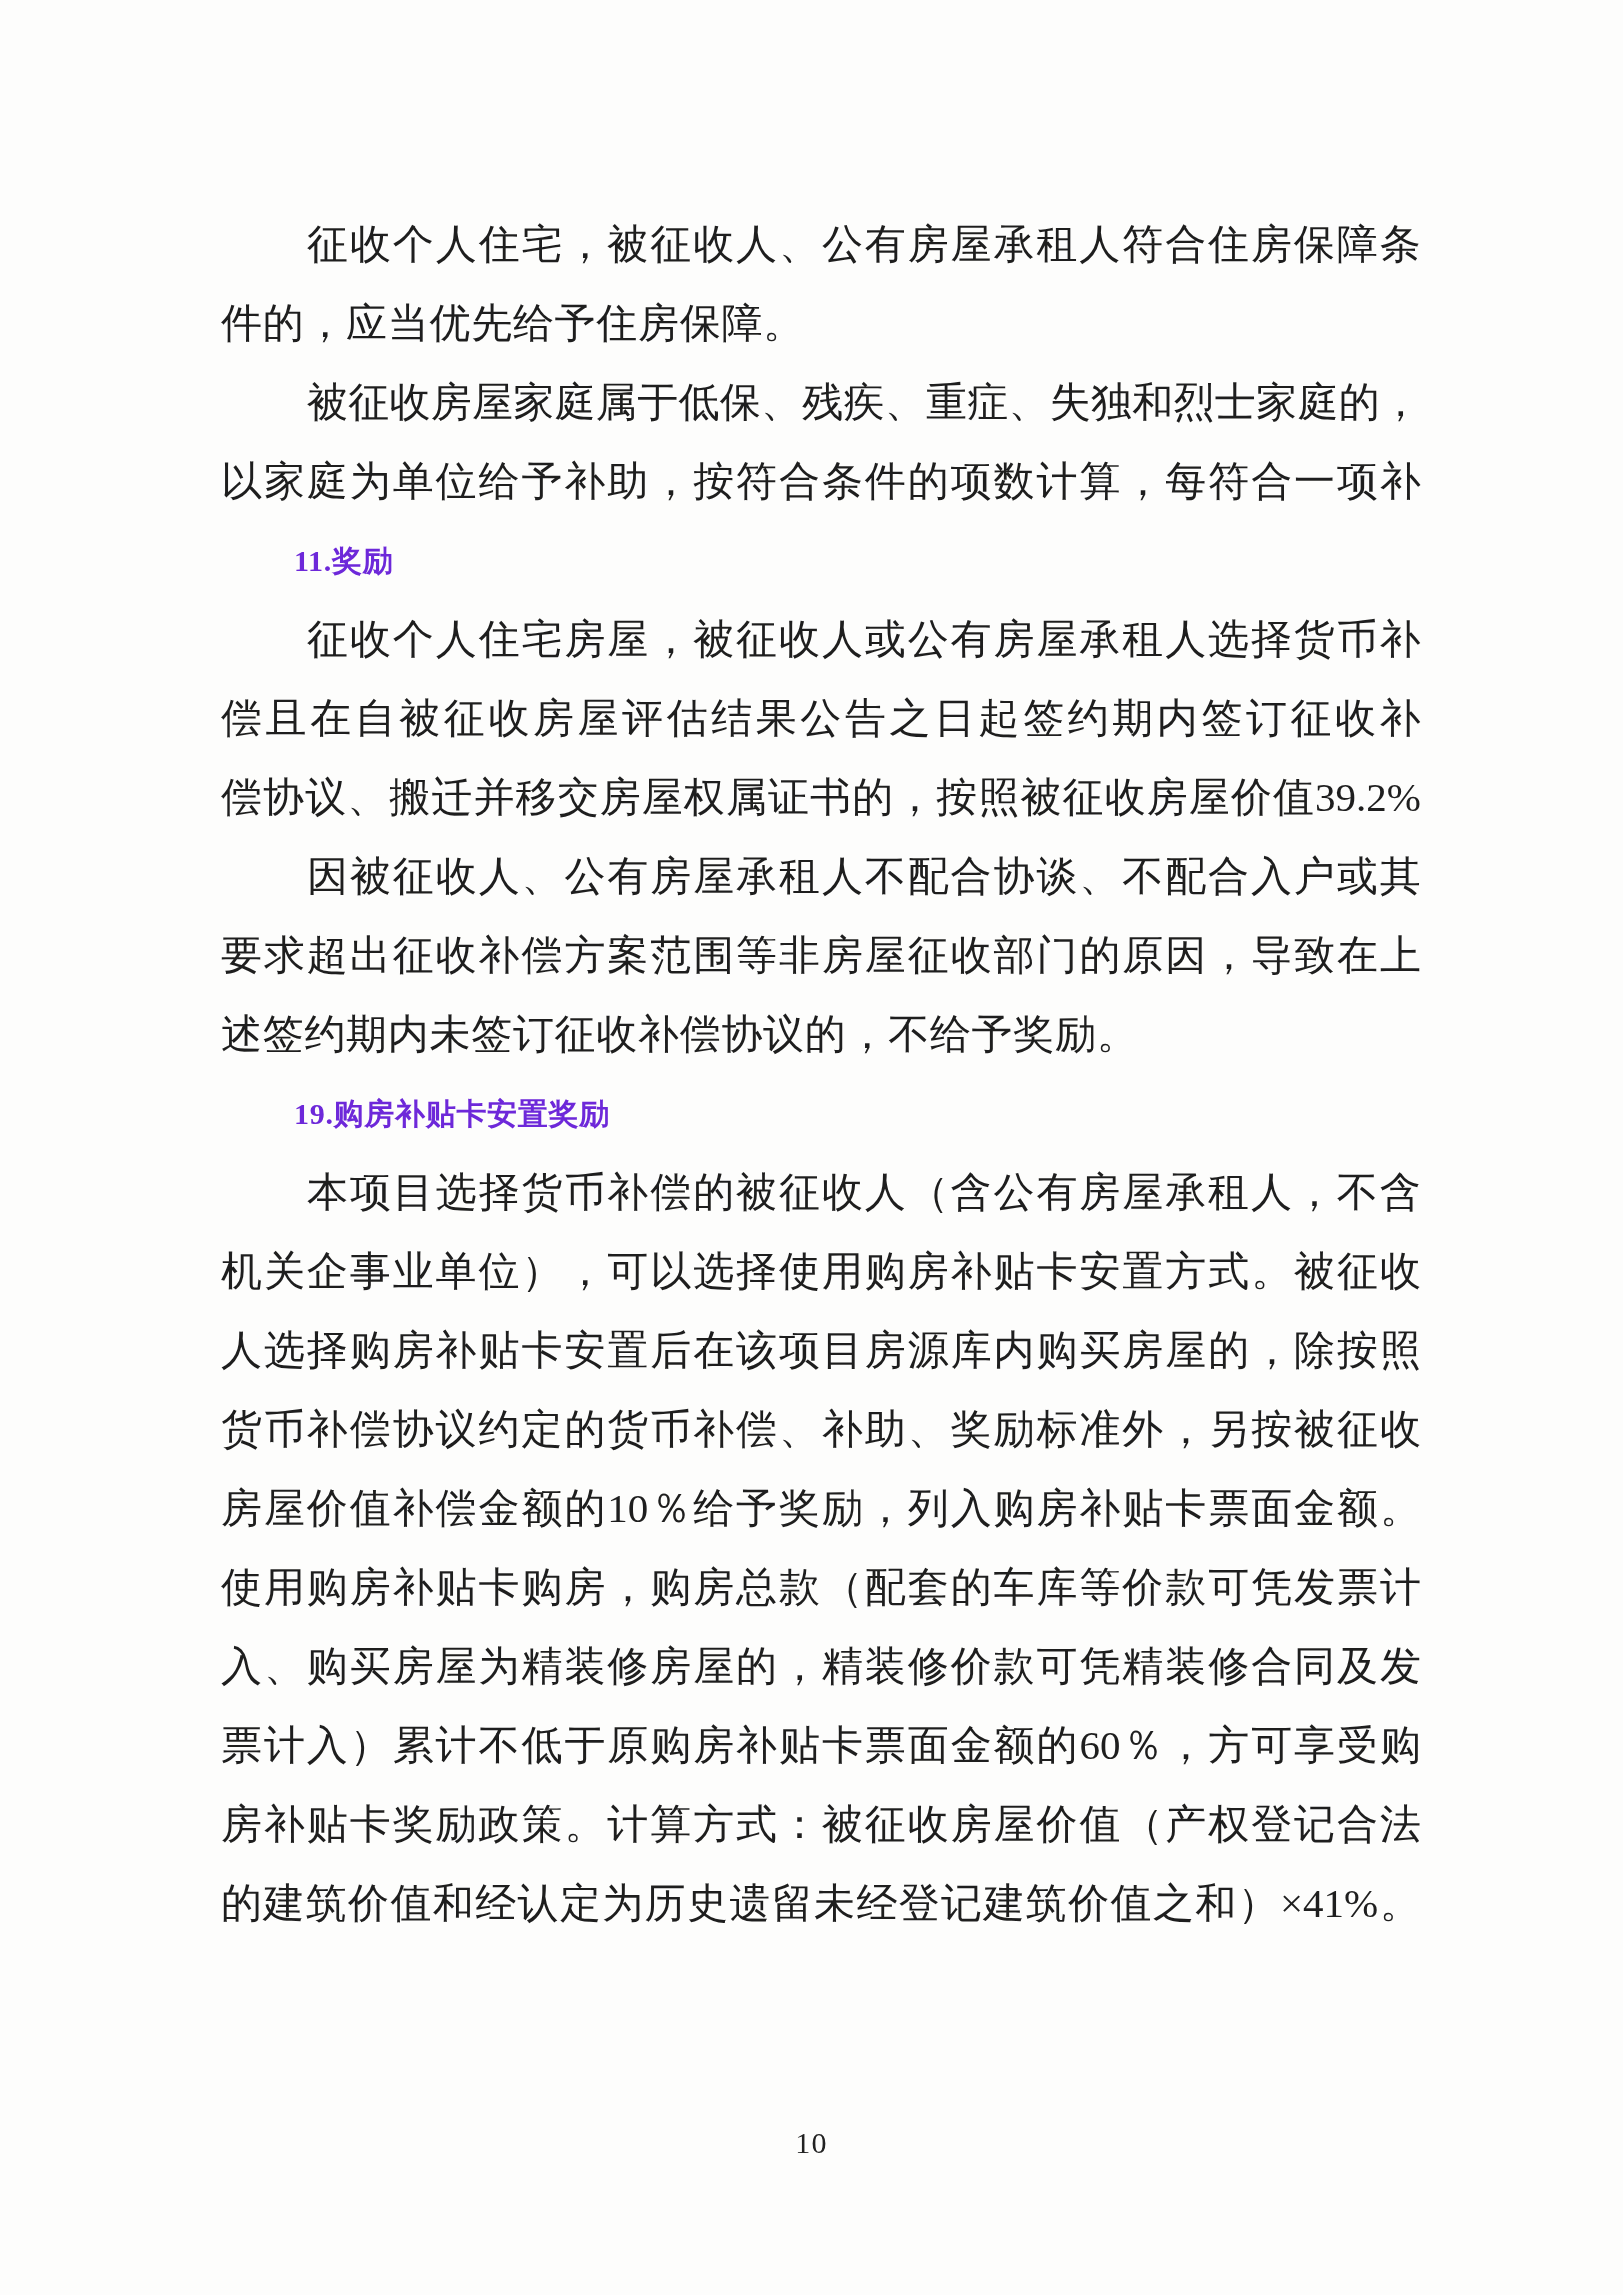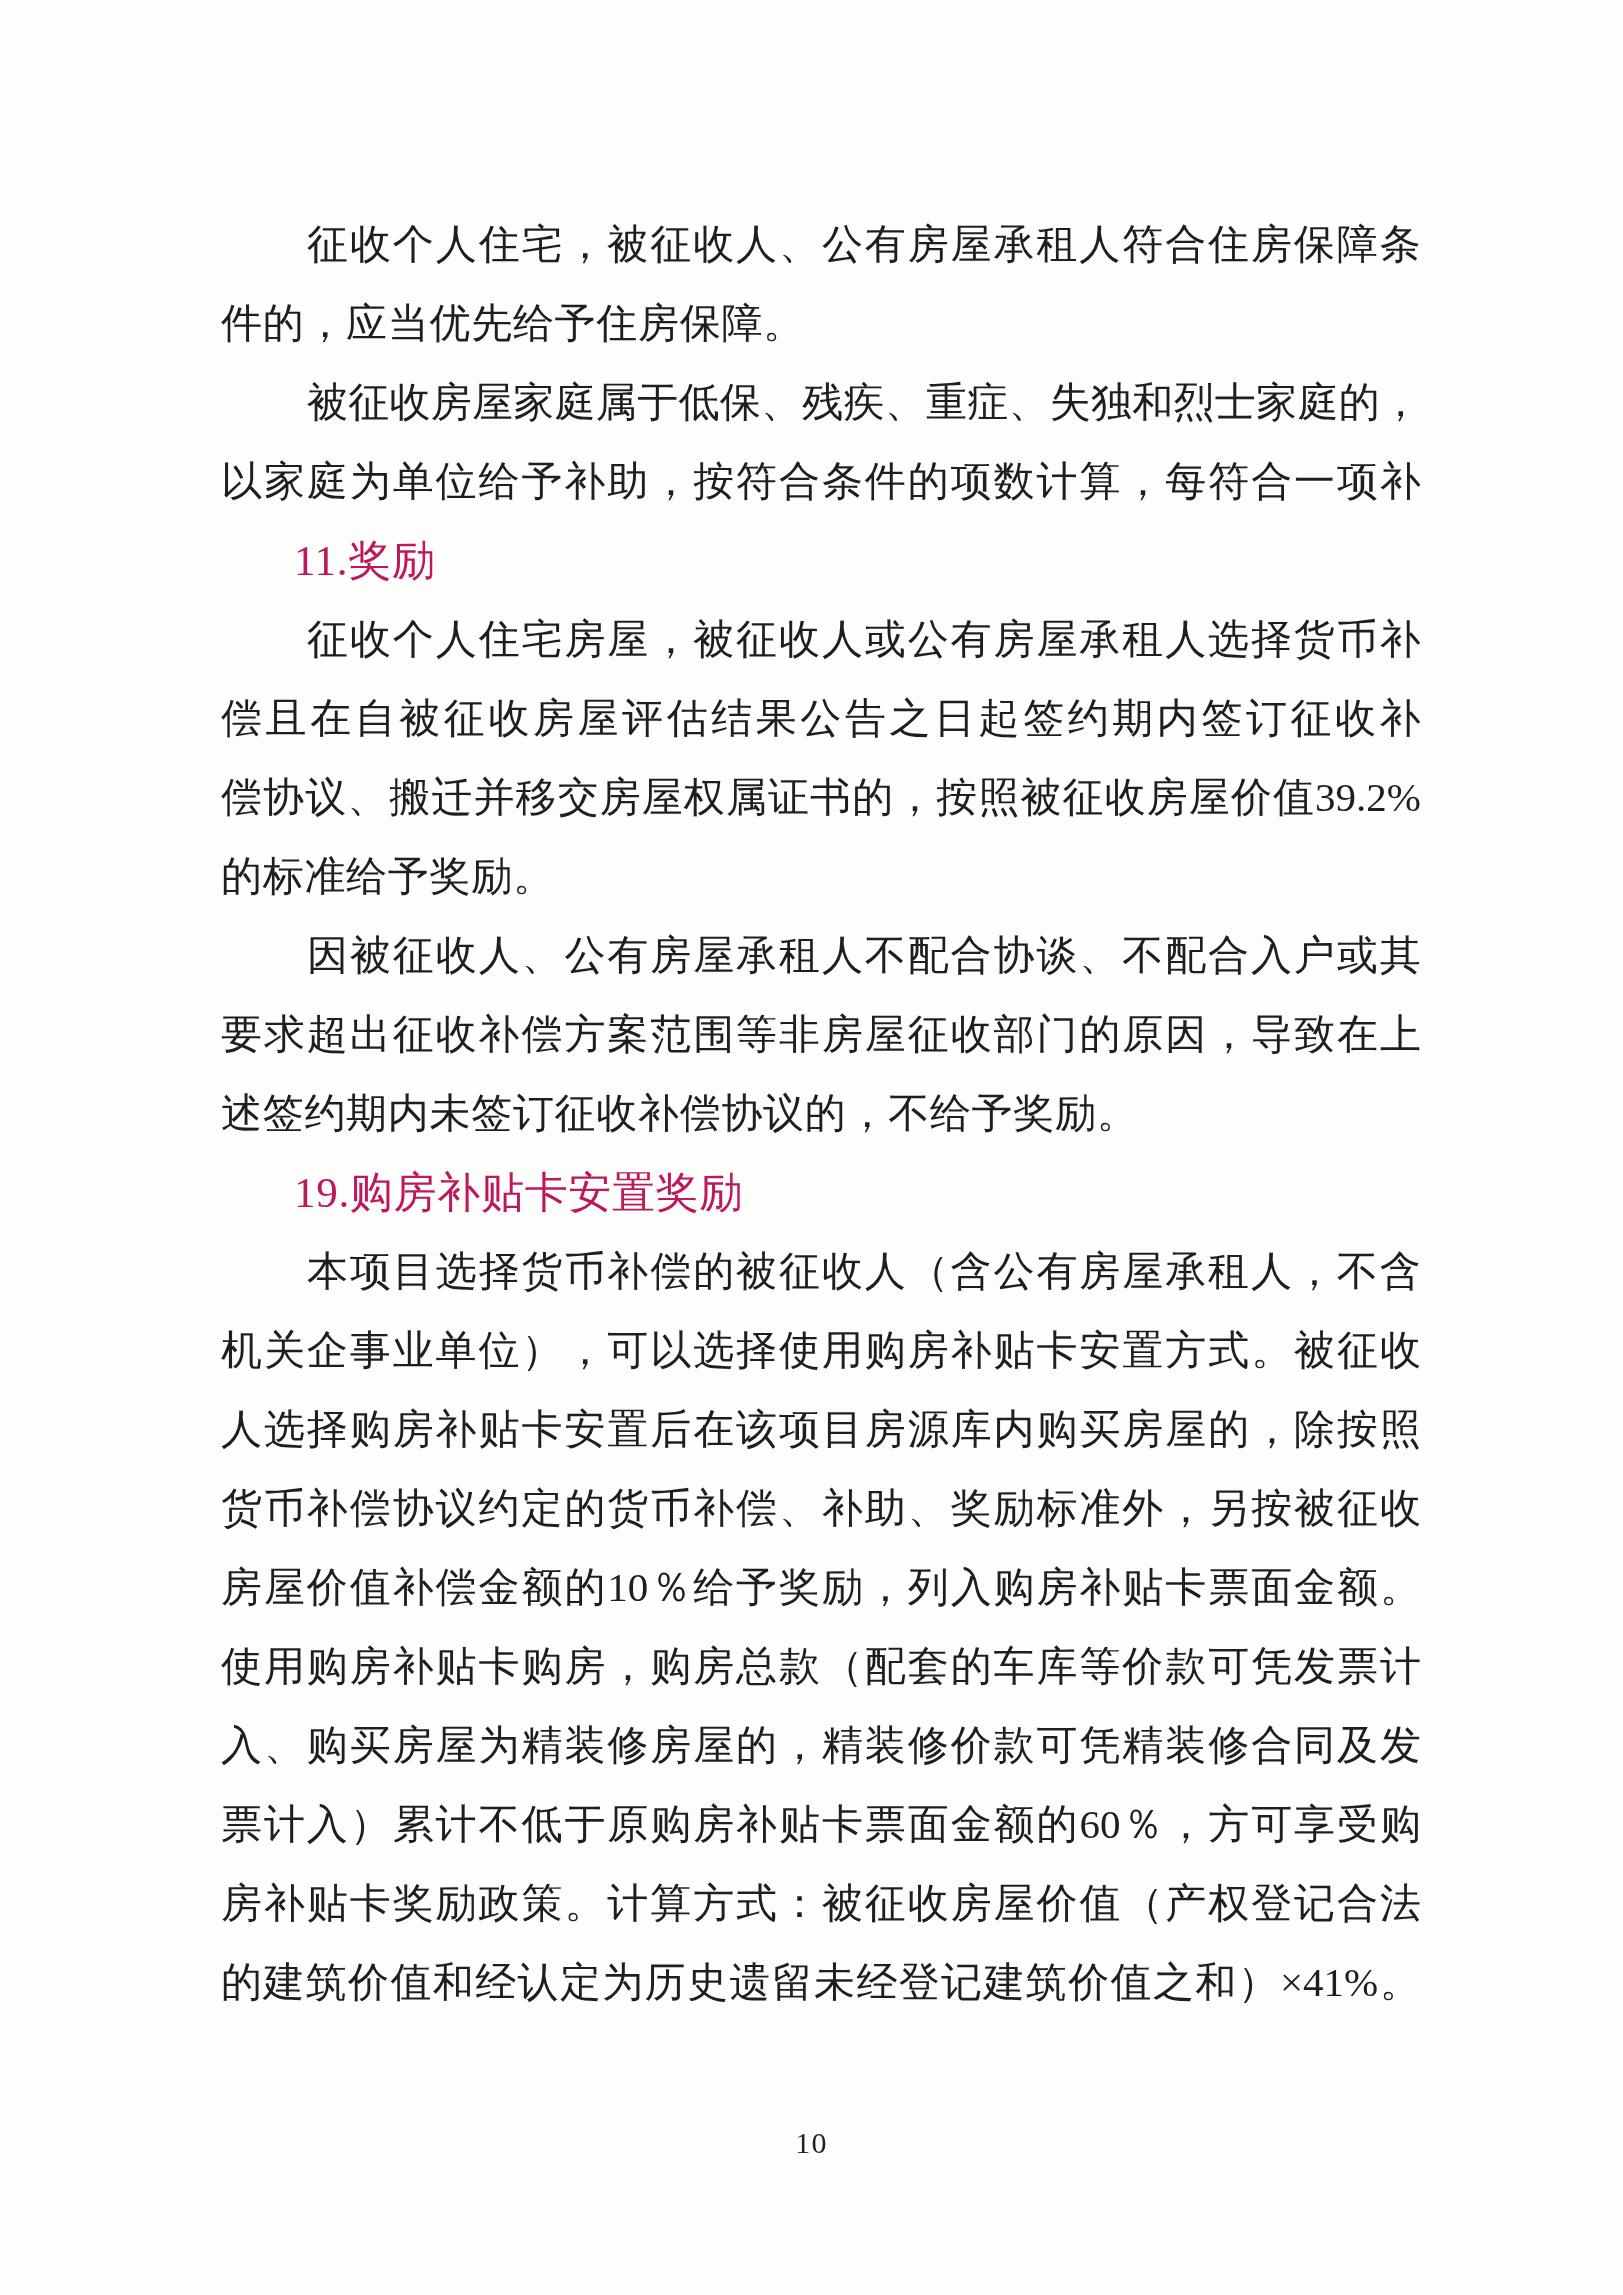--- a/index.html
+++ b/index.html
@@ -32,24 +32,24 @@
   
   .line[data-justify="true"] {
     display: flex;
     justify-content: space-between;
     letter-spacing: 0;
   }
   .line.indent {
     padding-left: 86px;
   }
   .line.heading {
-    font-weight: 400;
-    color: #be185d;
+    font-weight: 700;
+    color: #6d28d9;
     padding-left: 73px;
-    font-size: 43px;
+    font-size: 30px;
   }
   .page-number {
     position: absolute;
     top: 2113px;
     left: 0;
     width: 100%;
     height: 59px;
     line-height: 59px;
     text-align: center;
     font-size: 30px;
@@ -230,21 +230,20 @@
         <span>照</span>
         <span>被</span>
         <span>征</span>
         <span>收</span>
         <span>房</span>
         <span>屋</span>
         <span>价</span>
         <span>值</span>
         <span>39.2%</span>
       </div>
-    <div class="line" data-justify="false">的标准给予奖励。</div>
     <div class="line indent" data-justify="true">
         <span>因</span>
         <span>被</span>
         <span>征</span>
         <span>收</span>
         <span>人</span>
         <span>、</span>
         <span>公</span>
         <span>有</span>
         <span>房</span>

